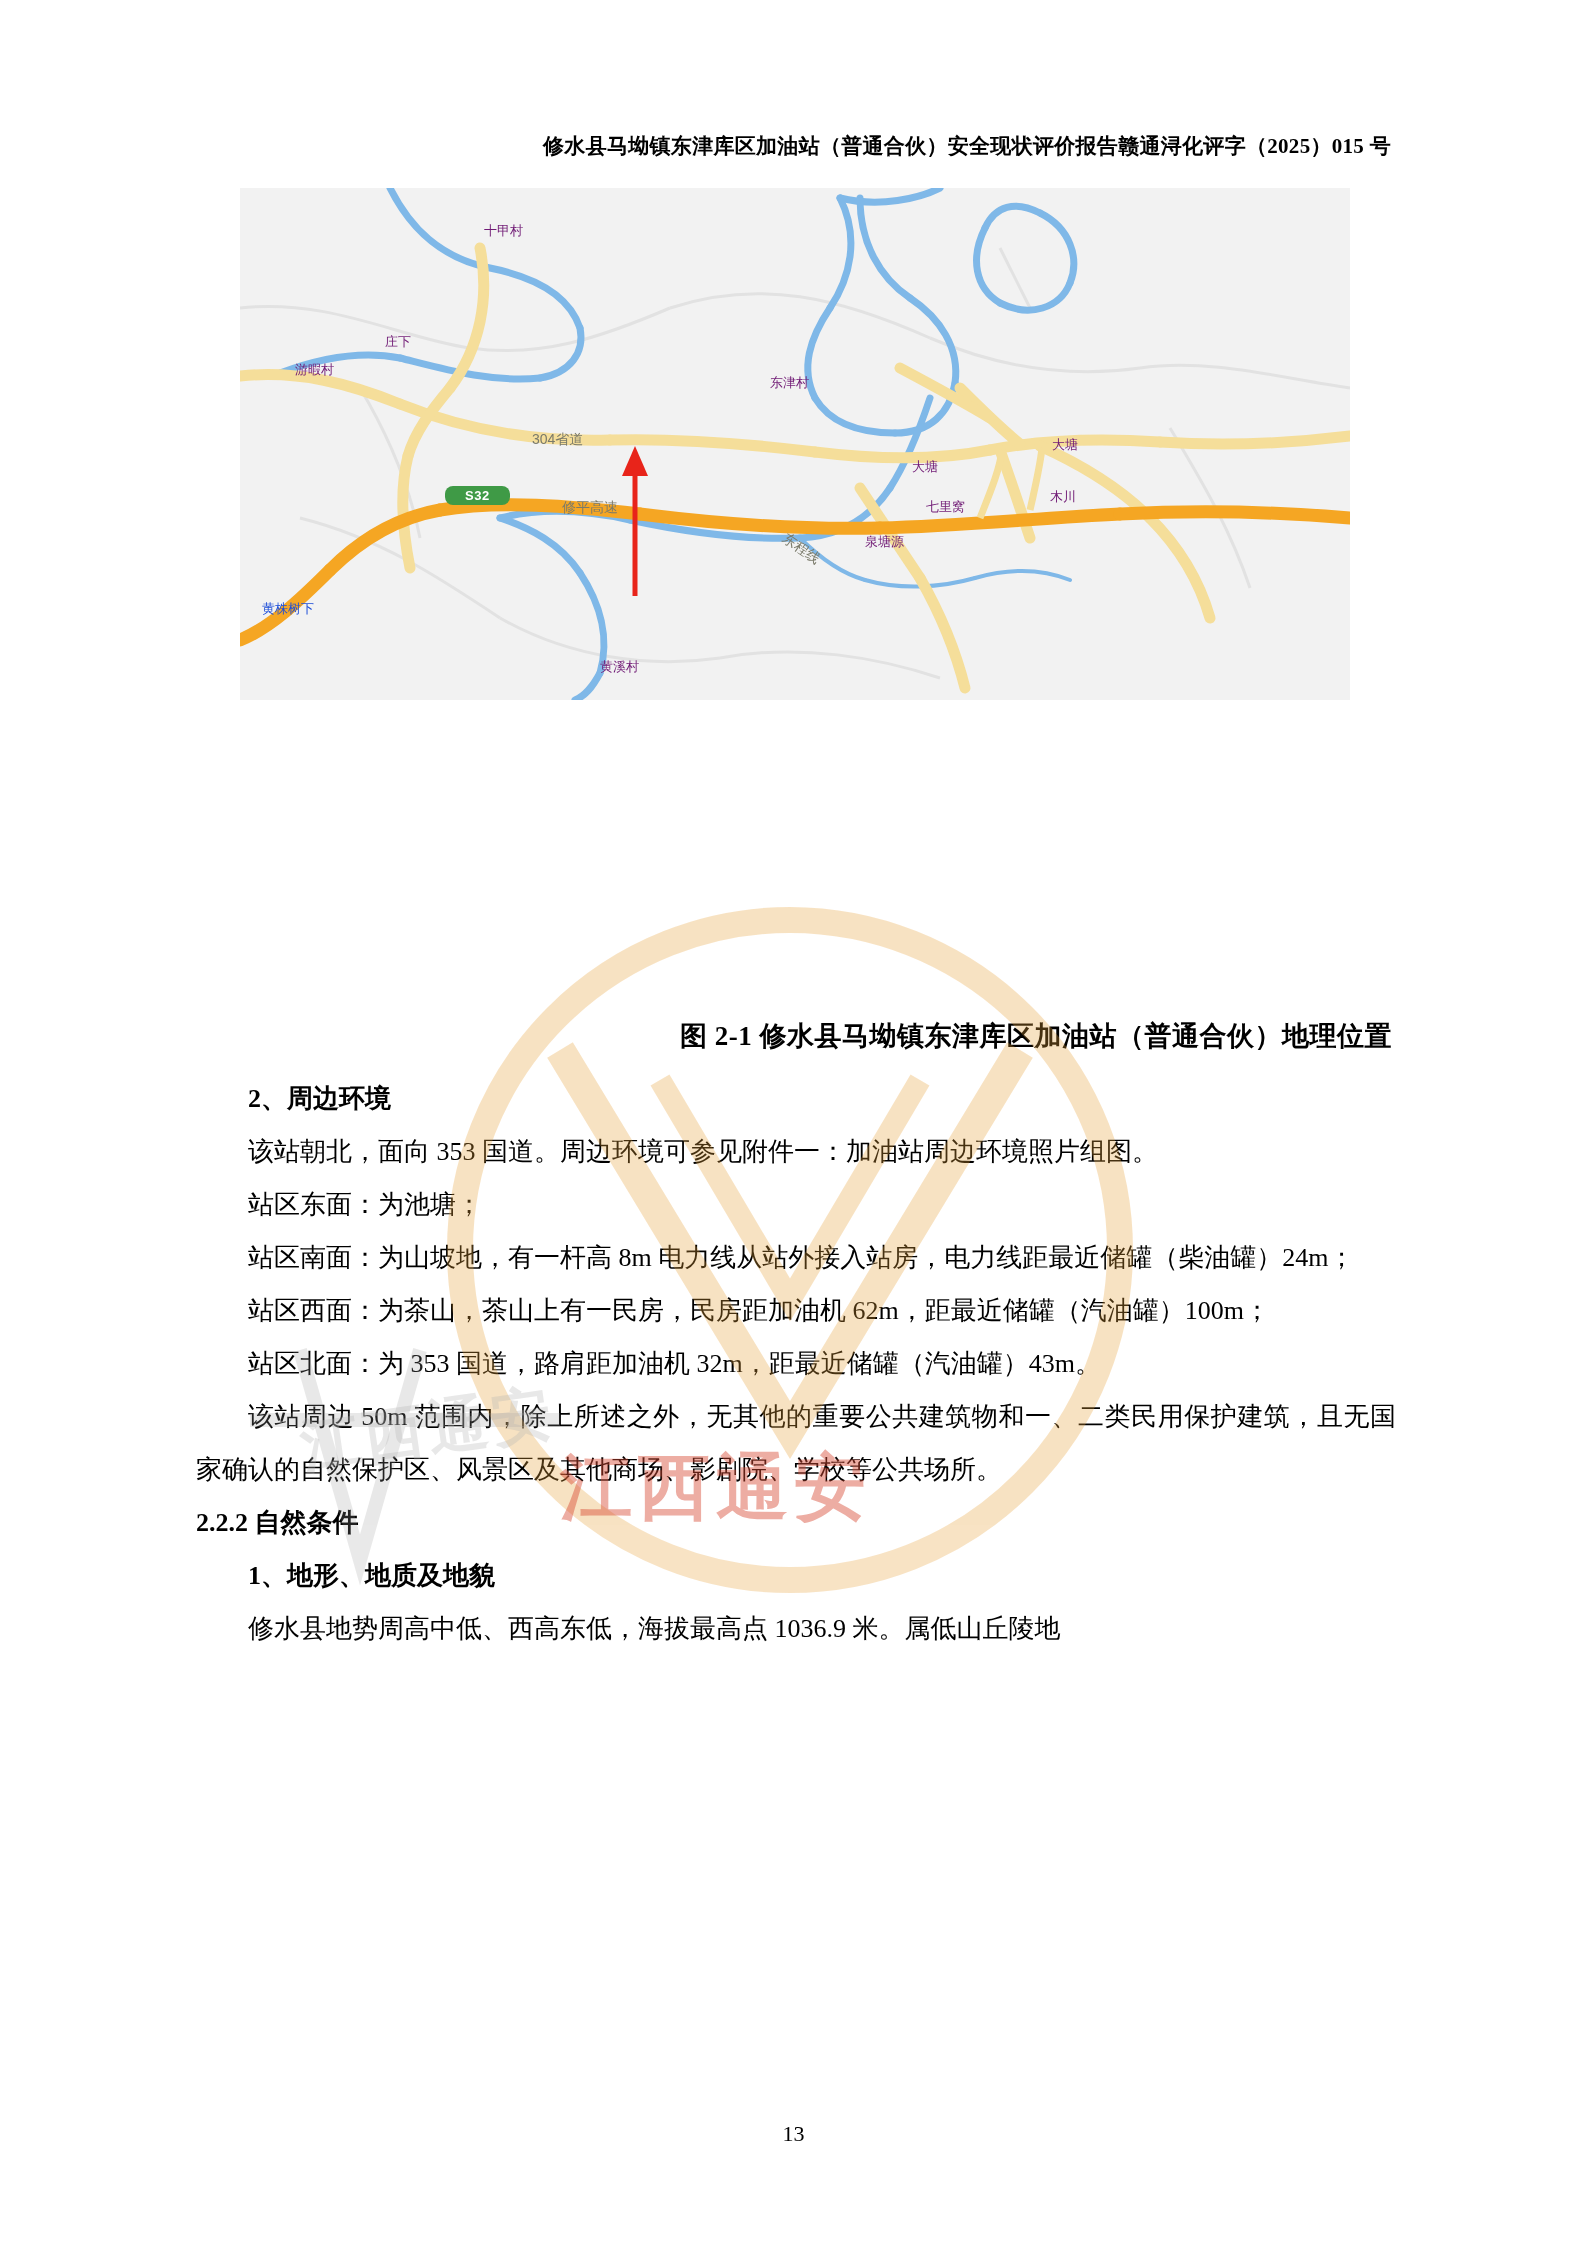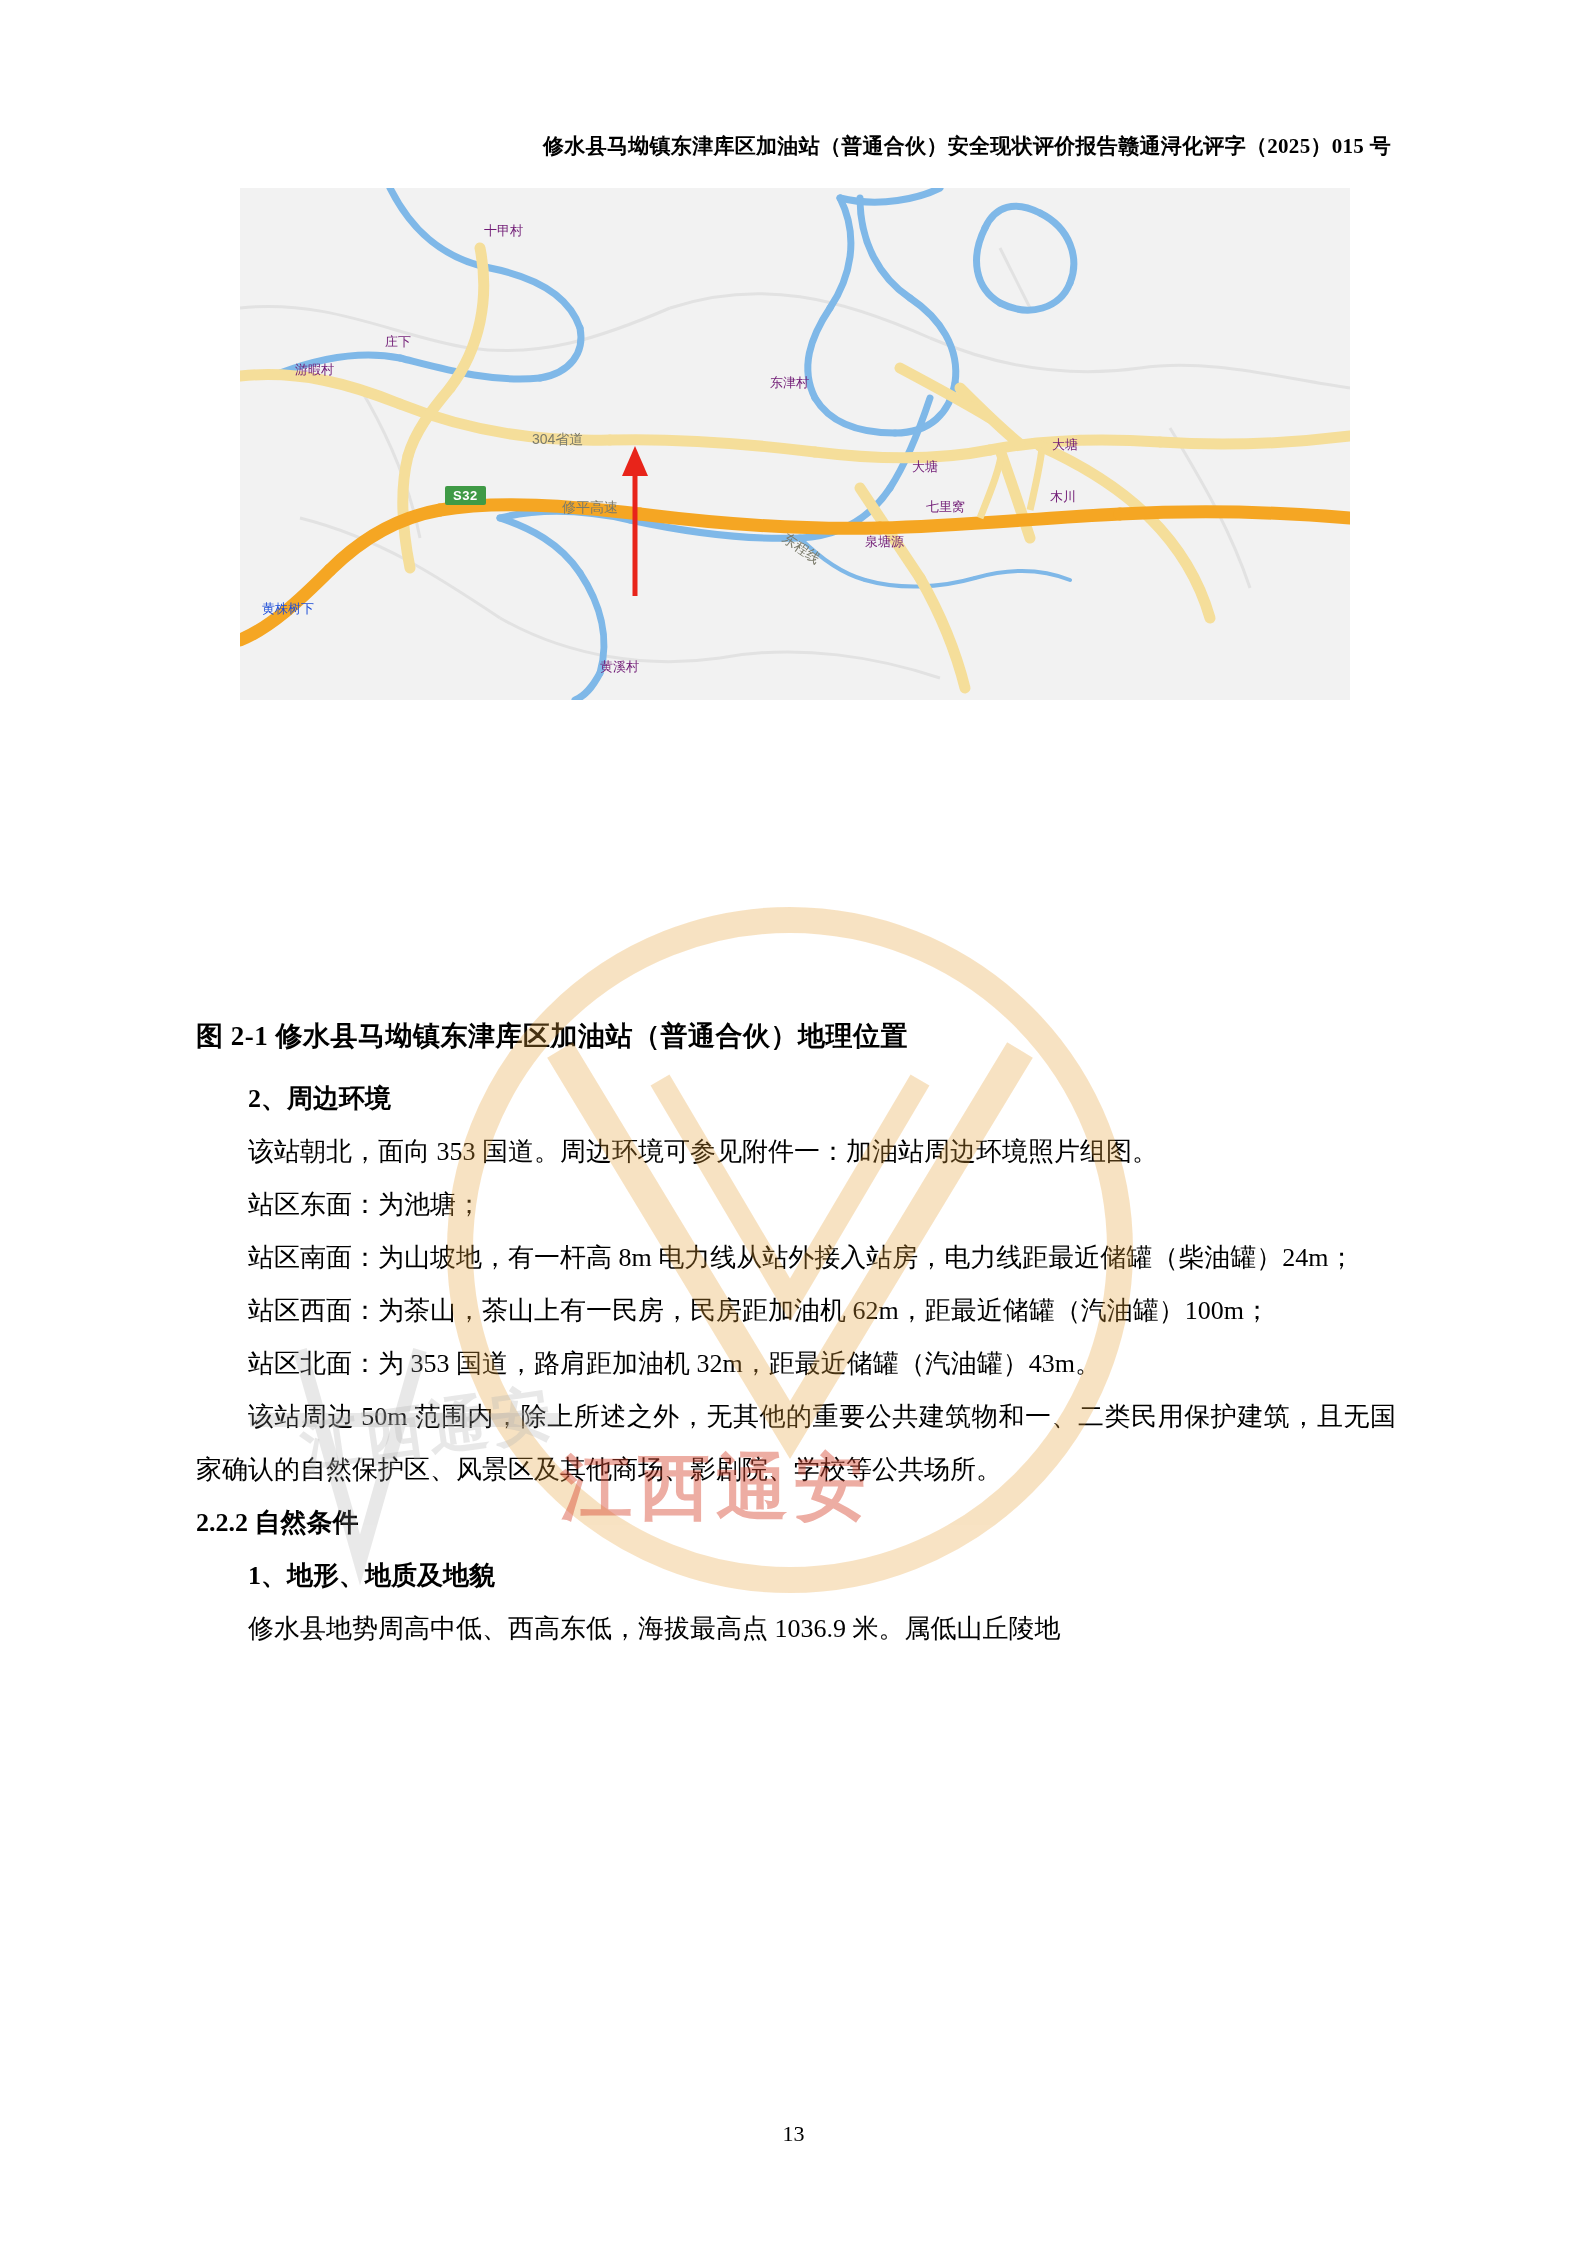--- a/index.html
+++ b/index.html
@@ -70,32 +70,32 @@
     color: #7a7a6a;
     font-size: 14px;
   }
   .shield {
     position: absolute;
     background: #3f9a46;
     color: #fff;
     font-family: "Liberation Sans", sans-serif;
     font-size: 13px;
     font-weight: bold;
-    padding: 2px 8px;
-    border-radius: 2px;
+    padding: 2px 20px;
+    border-radius: 8px;
     letter-spacing: 0.5px;
   }
 
   
   .caption {
     position: absolute;
     left: 196px;
     top: 1018px;
     width: 1196px;
-    text-align: left;
+    text-align: right;
     font-size: 27px;
     font-weight: bold;
     letter-spacing: 0.5px;
   }
 
   
   .content {
     position: absolute;
     left: 196px;
     top: 1072px;

